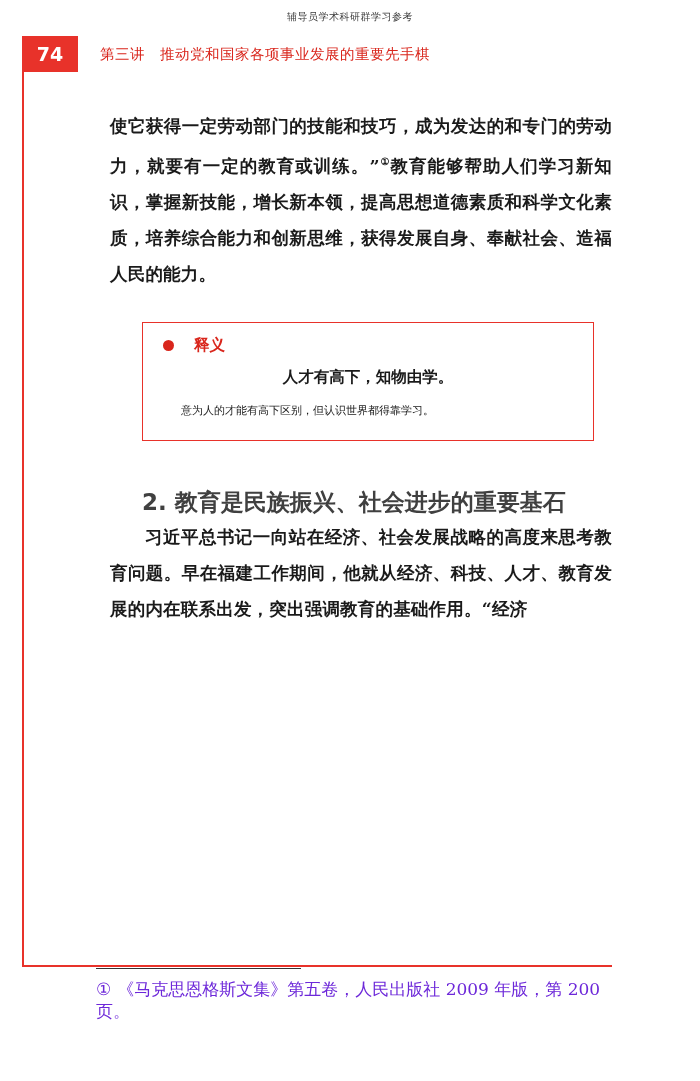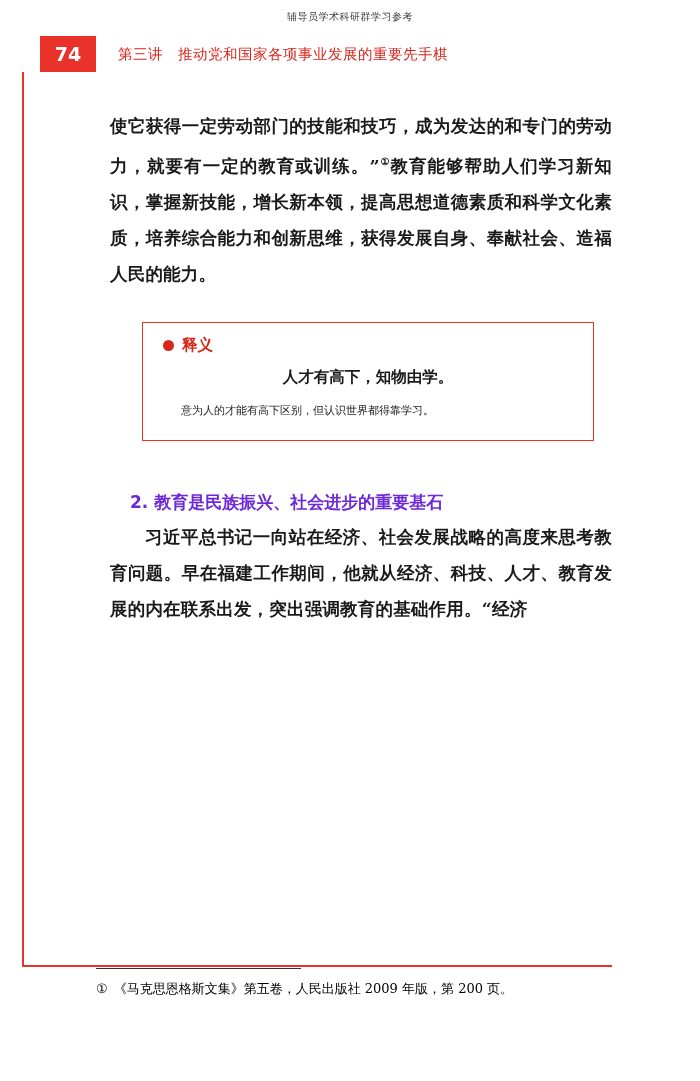--- a/index.html
+++ b/index.html
@@ -32,21 +32,21 @@
     font-size: 10px;
     color: #3a3a3a;
     letter-spacing: 0.5px;
     font-family: "DejaVu Sans", "Liberation Sans", sans-serif;
   }
 
   
   .header {
     position: absolute;
     top: 36px;
-    left: 18px;
+    left: 0;
     width: 652px;
     height: 36px;
   }
   .page-num-box {
     position: absolute;
     left: 22px;
     top: 0;
     width: 56px;
     height: 36px;
     background: #e8322a;
@@ -111,21 +111,21 @@
     margin: 30px 0 0 46px;
     width: 452px;
     border: 1px solid #e8322a;
     box-sizing: border-box;
     padding: 14px 16px 14px 16px;
     background: #ffffff;
   }
   .shiyi-head {
     display: flex;
     align-items: center;
-    gap: 8px;
+    gap: 20px;
     margin: -2px 0 6px 4px;
   }
   .shiyi-dot {
     width: 11px;
     height: 11px;
     border-radius: 50%;
     background: #d9261c;
     display: inline-block;
   }
   .shiyi-label {
@@ -146,45 +146,45 @@
     font-size: 11px;
     line-height: 30px;
     text-indent: 2em;
     margin: 0;
     text-align: justify;
   }
 
   
   h3.sub-head {
     margin: 26px 0 0 0;
-    font-size: 17px;
-    font-weight: bold;
-    color: #6d28d9;
+    font-size: 23px;
+    font-weight: bold;
+    color: #404040;
     text-indent: 2em;
     line-height: 34px;
     font-family: "DejaVu Sans", "Liberation Sans", sans-serif;
   }
 
   
   .footnote-rule {
     position: absolute;
     left: 96px;
     top: 968px;
     width: 205px;
     height: 1px;
     background: #333;
   }
   .footnote {
     position: absolute;
     left: 96px;
     top: 978px;
     width: 516px;
-    font-size: 13px;
+    font-size: 17px;
     line-height: 22px;
-    color: #000000;
+    color: #6d28d9;
   }
   .footnote .marker {
     margin-right: 6px;
   }
 
   
   .bottom-rule {
     position: absolute;
     left: 22px;
     top: 965px;

